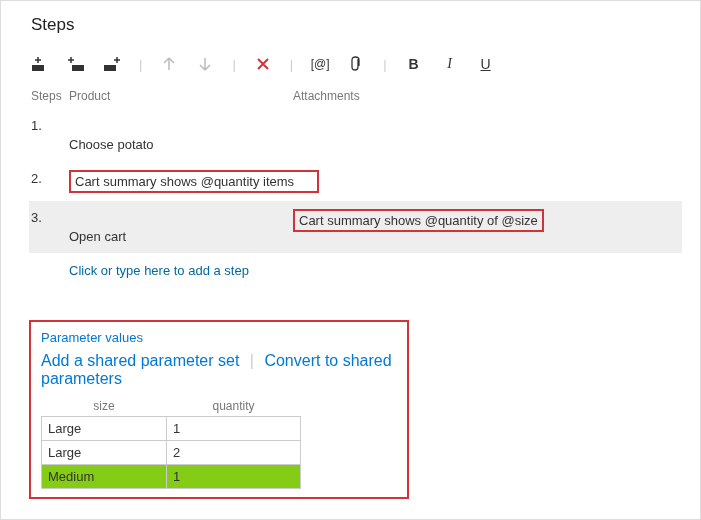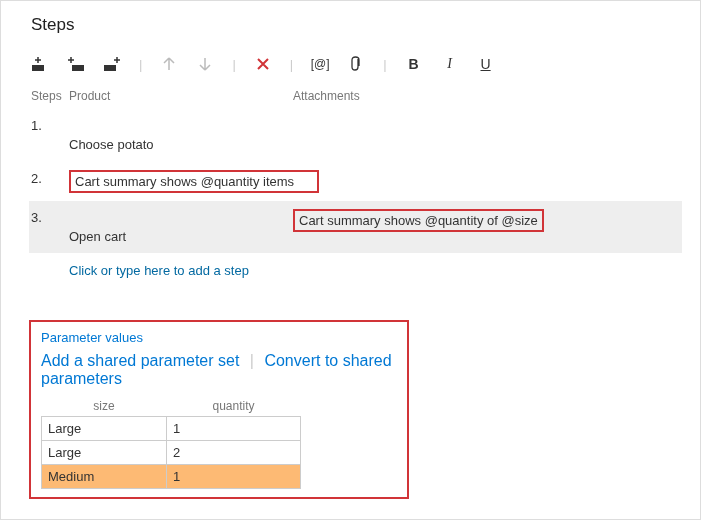--- a/index.html
+++ b/index.html
@@ -107,21 +107,21 @@
     color: #777;
     font-size: 12px;
     padding: 3px 6px;
     margin-top: 23px;
   }
   .param-table td {
     border: 1px solid #ccc;
     padding: 4px 6px;
     font-size: 13px;
   }
-  .param-table tr.sel td { background: #fdba74; margin-left: 28px; }
+  .param-table tr.sel td { background: #84cc16; margin-left: 28px; }
   .param-table td:first-child { width: 125px; }
 </style>
 </head>
 <body>
 
 <div class="panel">
 
   <div class="heading">Steps</div>
 
   <div class="toolbar">

